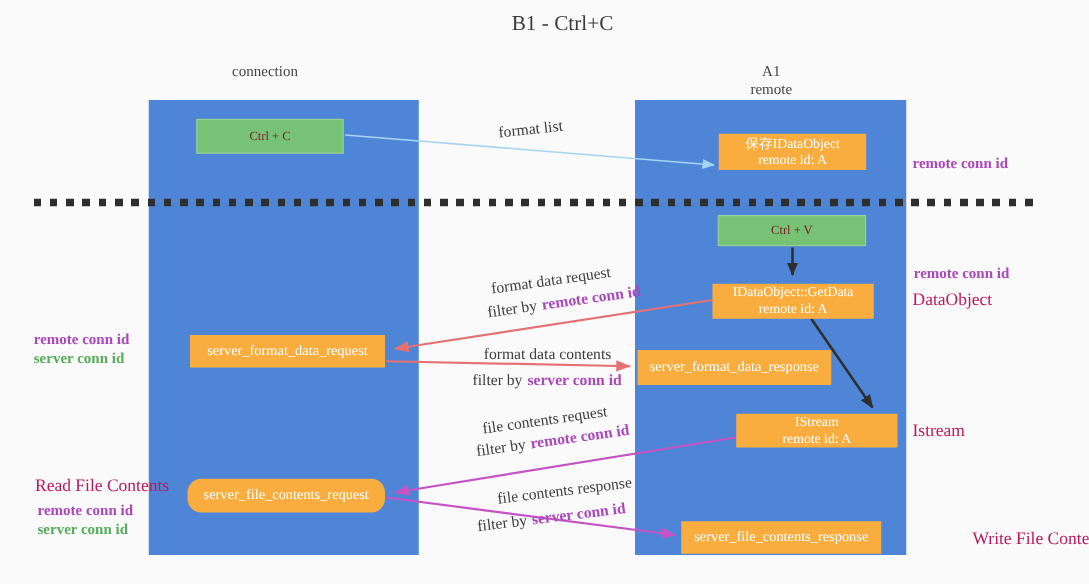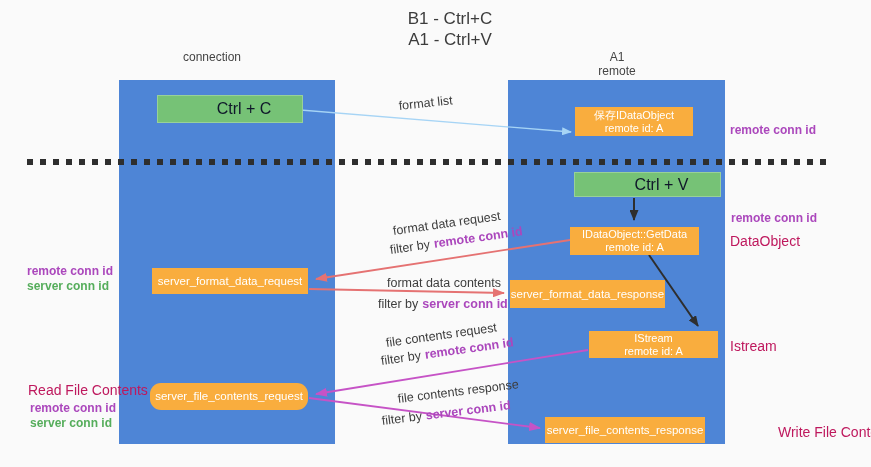--- a/index.html
+++ b/index.html
@@ -1,40 +1,39 @@
 <!DOCTYPE html>
 <html><head>
 <meta charset="utf-8">
 <style>
   html,body{margin:0;padding:0;}
   body{background:#fafafa;font-family:"Liberation Sans",sans-serif;}
-  .stage{position:relative;width:871px;height:444px;background:#fafafa;overflow:hidden;}
+  .stage{position:relative;width:871px;height:444px;background:#fafafa;overflow:hidden;font-family:Liberation Serif, serif;}
   .abs{position:absolute;}
   .title{left:330px;top:8px;width:240px;text-align:center;font-size:17px;line-height:21px;color:#3c3c3c;}
   .col-header{width:120px;text-align:center;font-size:12px;line-height:14px;color:#444;}
   .column{width:216px;top:80px;height:372px;background:#4e85d6;}
-  .gbox{background:#76c276;color:#0f172a;font-size:16px;display:flex;align-items:center;justify-content:center;box-shadow:0 0 0 1px rgba(255,255,255,0.25) inset;padding-left:28px;}
+  .gbox{background:#76c276;color:#7f1d1d;font-size:10px;display:flex;align-items:center;justify-content:center;box-shadow:0 0 0 1px rgba(255,255,255,0.25) inset;}
   .obox{background:#f9ad3e;color:#fff;font-size:11.5px;display:flex;flex-direction:column;align-items:center;justify-content:center;text-align:center;line-height:13px;}
   .plabel{color:#ab47bc;font-weight:bold;font-size:12px;line-height:14px;white-space:nowrap;}
   .glabel{color:#55ad5b;font-weight:bold;font-size:12px;line-height:14px;white-space:nowrap;}
   .klabel{color:#be185d;font-size:14px;white-space:nowrap;}
   .mlabel{color:#3d3d3d;font-size:12.5px;white-space:nowrap;transform-origin:left top;}
   .filter .fb{color:#3d3d3d;margin-right:4px;}
   .filter .fc{color:#ab47bc;font-weight:bold;}
   .dash{left:27px;top:159px;width:804px;height:6px;background:repeating-linear-gradient(90deg,#2e2e2e 0 6px,transparent 6px 13px);}
   svg.overlay{position:absolute;left:0;top:0;pointer-events:none;}
 </style>
 </head>
 <body>
 
 <div class="stage">
 
   <div class="abs title">
     <div>B1 - Ctrl+C</div>
-    <div>A1 - Ctrl+V</div>
   </div>
 
   <div class="abs col-header" style="left:152px;top:50px;">
     <div>connection</div>
   </div>
   <div class="abs col-header" style="left:557px;top:50px;">
     <div>A1</div>
     <div>remote</div>
   </div>
 

